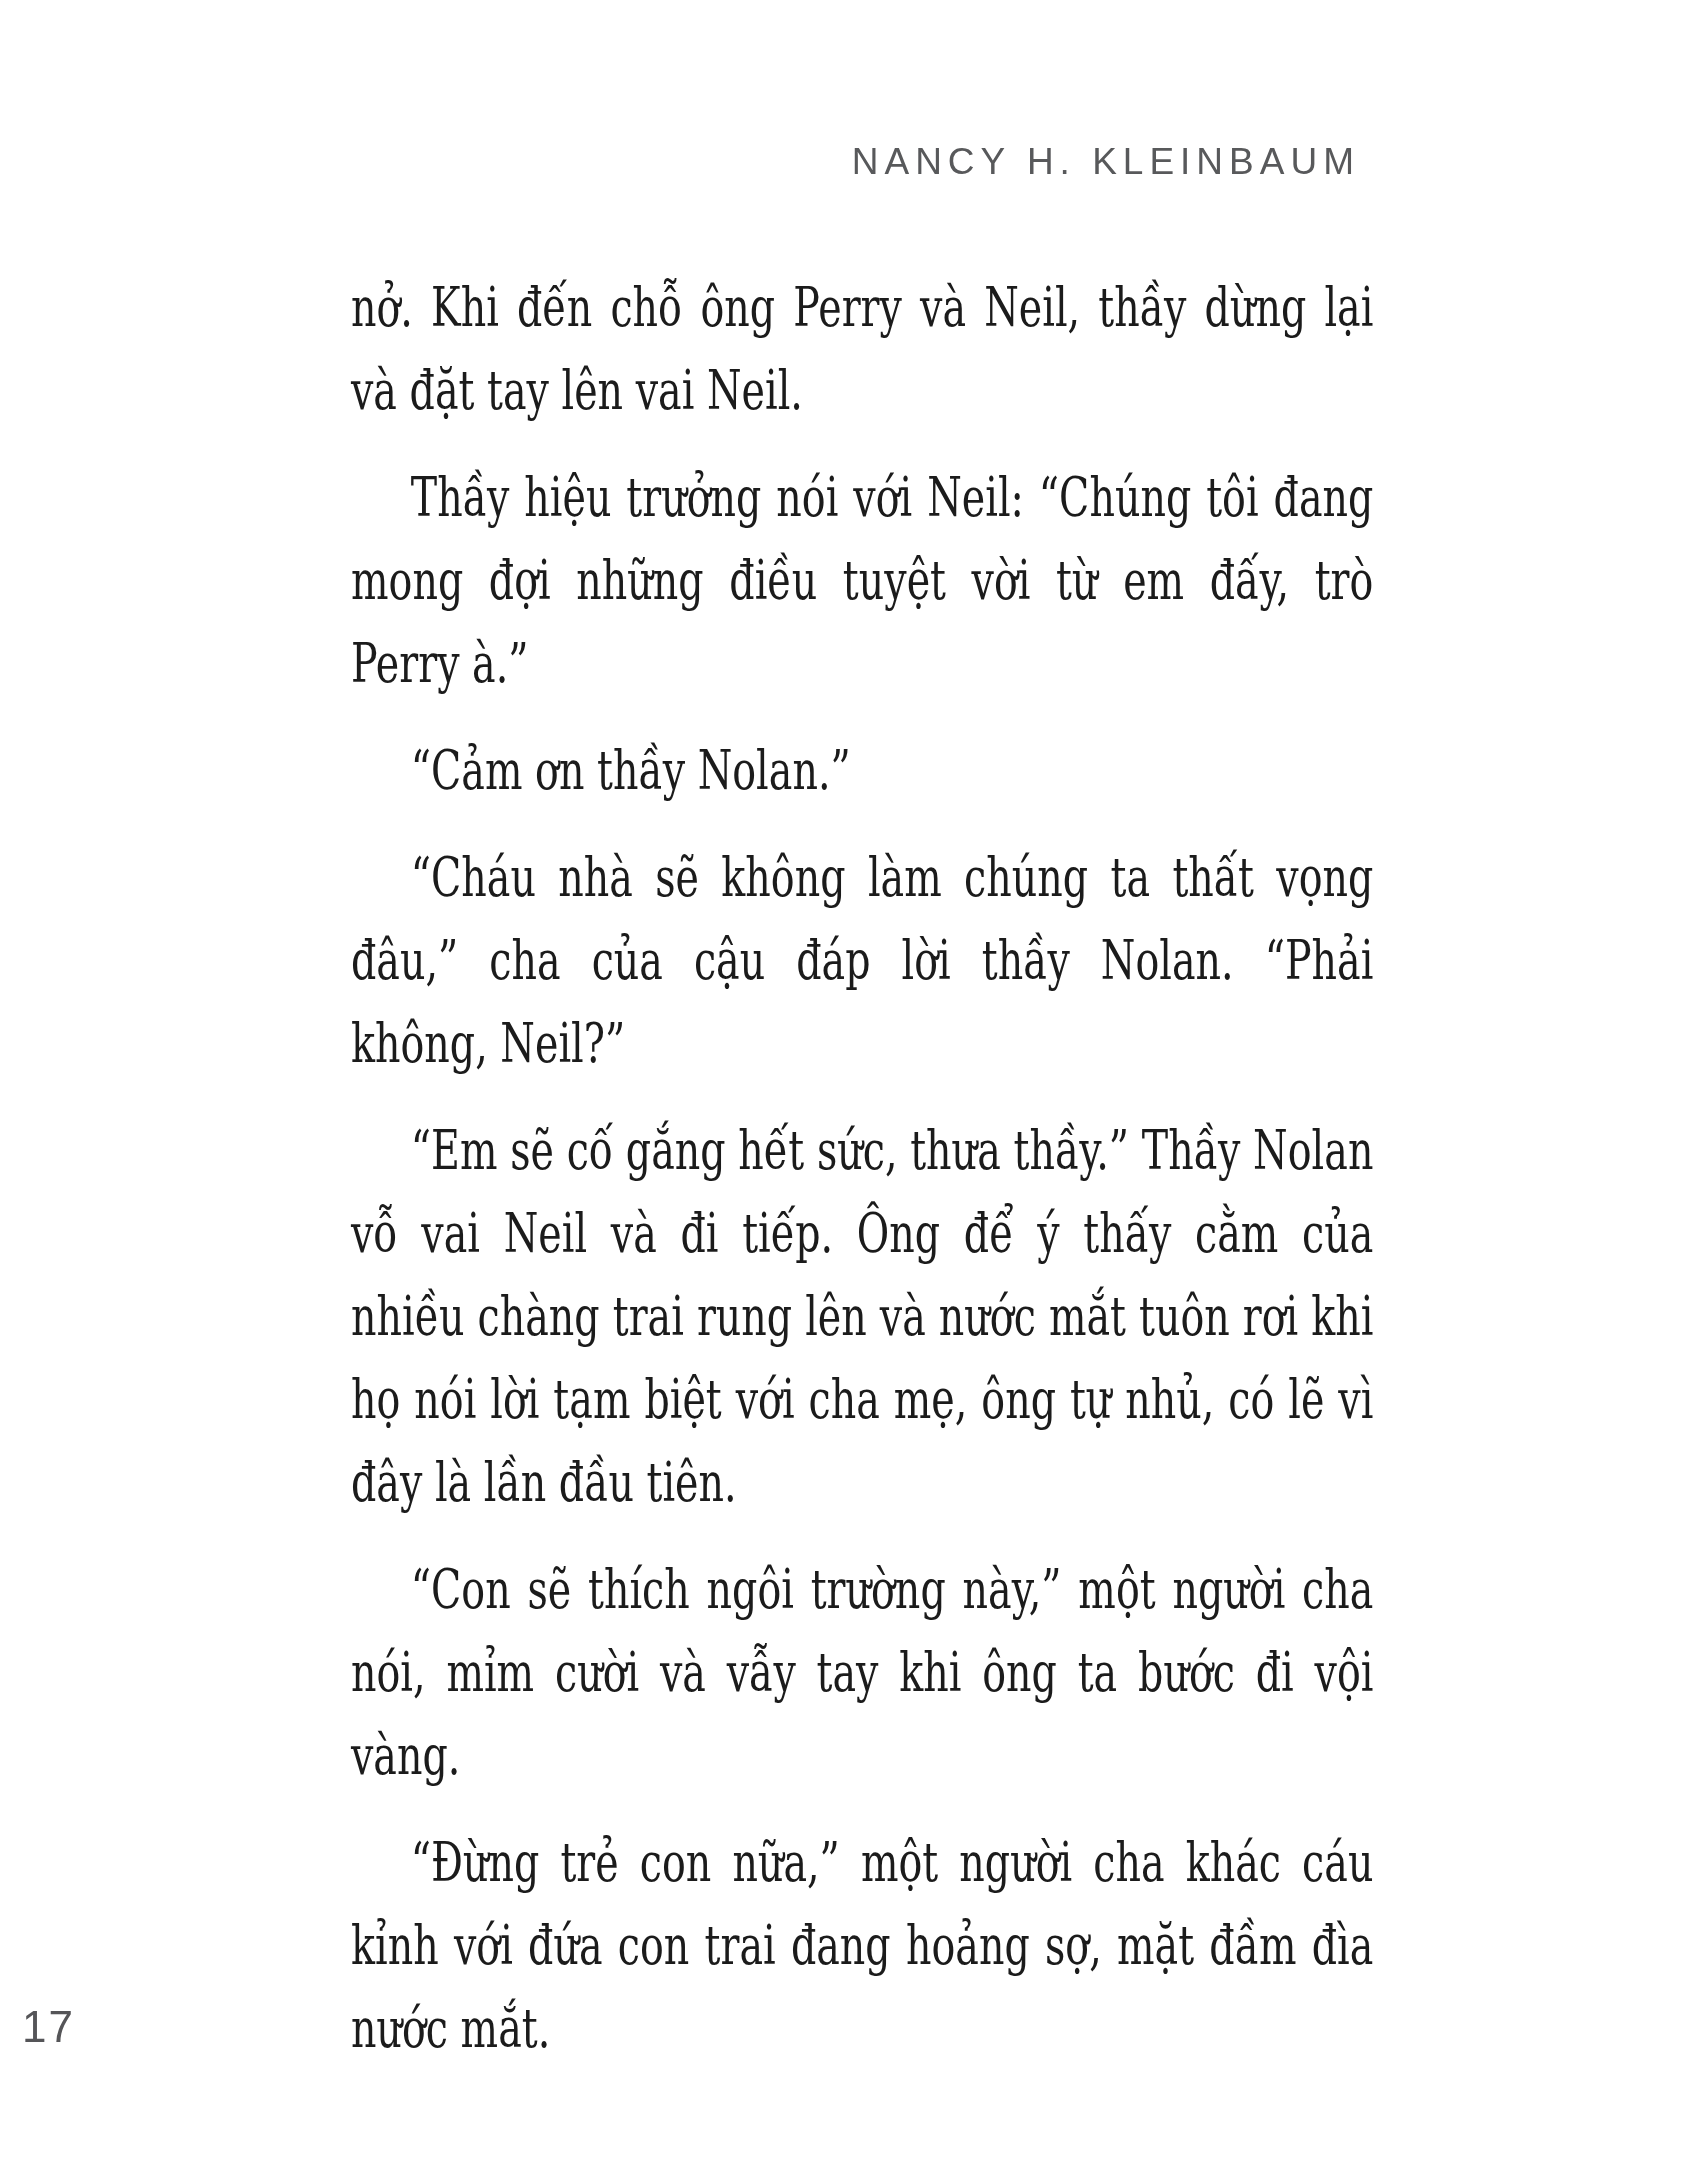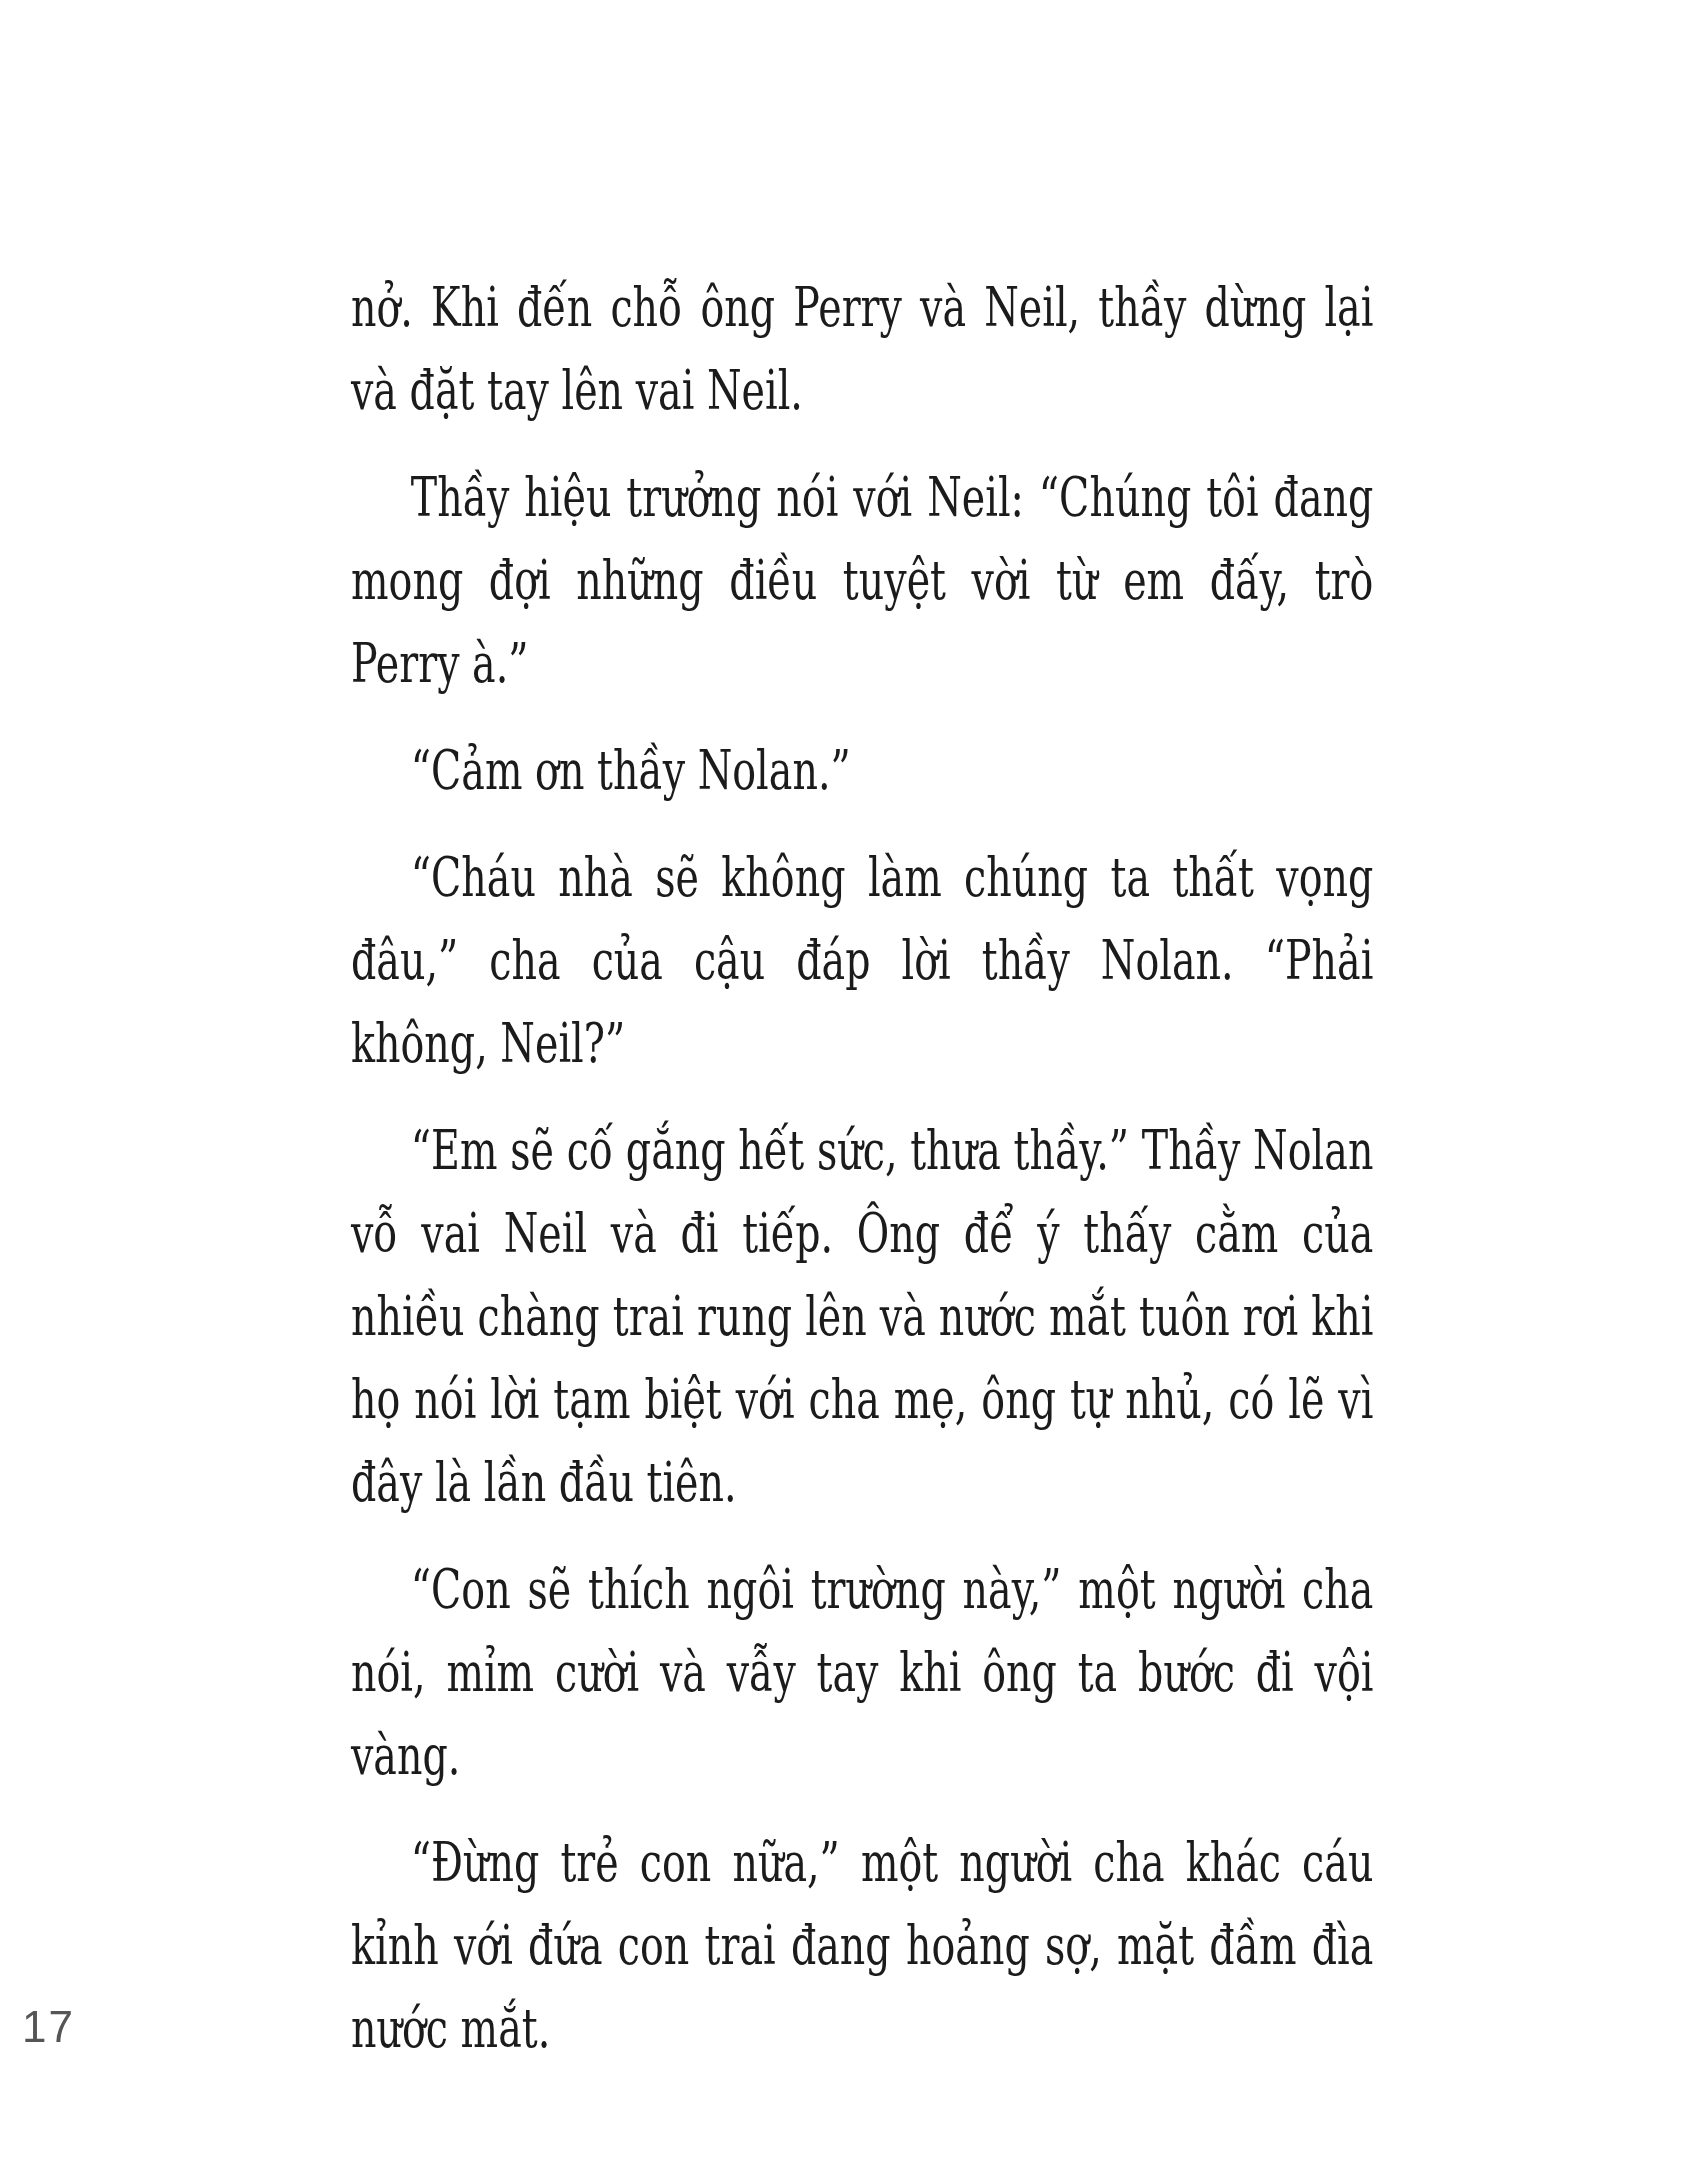--- a/index.html
+++ b/index.html
@@ -63,20 +63,23 @@
     font-size: 44px;
     color: #555558;
     letter-spacing: 2px;
   }
 </style>
 </head>
 <body>
 
 <div class="page">
 
+  <header class="running-head">
+    <span>NANCY H. KLEINBAUM</span>
+  </header>
 
   <main class="text-block">
     <p class="para no-indent">nở. Khi đến chỗ ông Perry và Neil, thầy dừng lại và đặt tay lên vai Neil.</p>
     <p class="para">Thầy hiệu trưởng nói với Neil: “Chúng tôi đang mong đợi những điều tuyệt vời từ em đấy, trò Perry à.”</p>
     <p class="para">“Cảm ơn thầy Nolan.”</p>
     <p class="para">“Cháu nhà sẽ không làm chúng ta thất vọng đâu,” cha của cậu đáp lời thầy Nolan. “Phải không, Neil?”</p>
     <p class="para">“Em sẽ cố gắng hết sức, thưa thầy.” Thầy Nolan vỗ vai Neil và đi tiếp. Ông để ý thấy cằm của nhiều chàng trai rung lên và nước mắt tuôn rơi khi họ nói lời tạm biệt với cha mẹ, ông tự nhủ, có lẽ vì đây là lần đầu tiên.</p>
     <p class="para">“Con sẽ thích ngôi trường này,” một người cha nói, mỉm cười và vẫy tay khi ông ta bước đi vội vàng.</p>
     <p class="para">“Đừng trẻ con nữa,” một người cha khác cáu kỉnh với đứa con trai đang hoảng sợ, mặt đầm đìa nước mắt.</p>
   </main>

